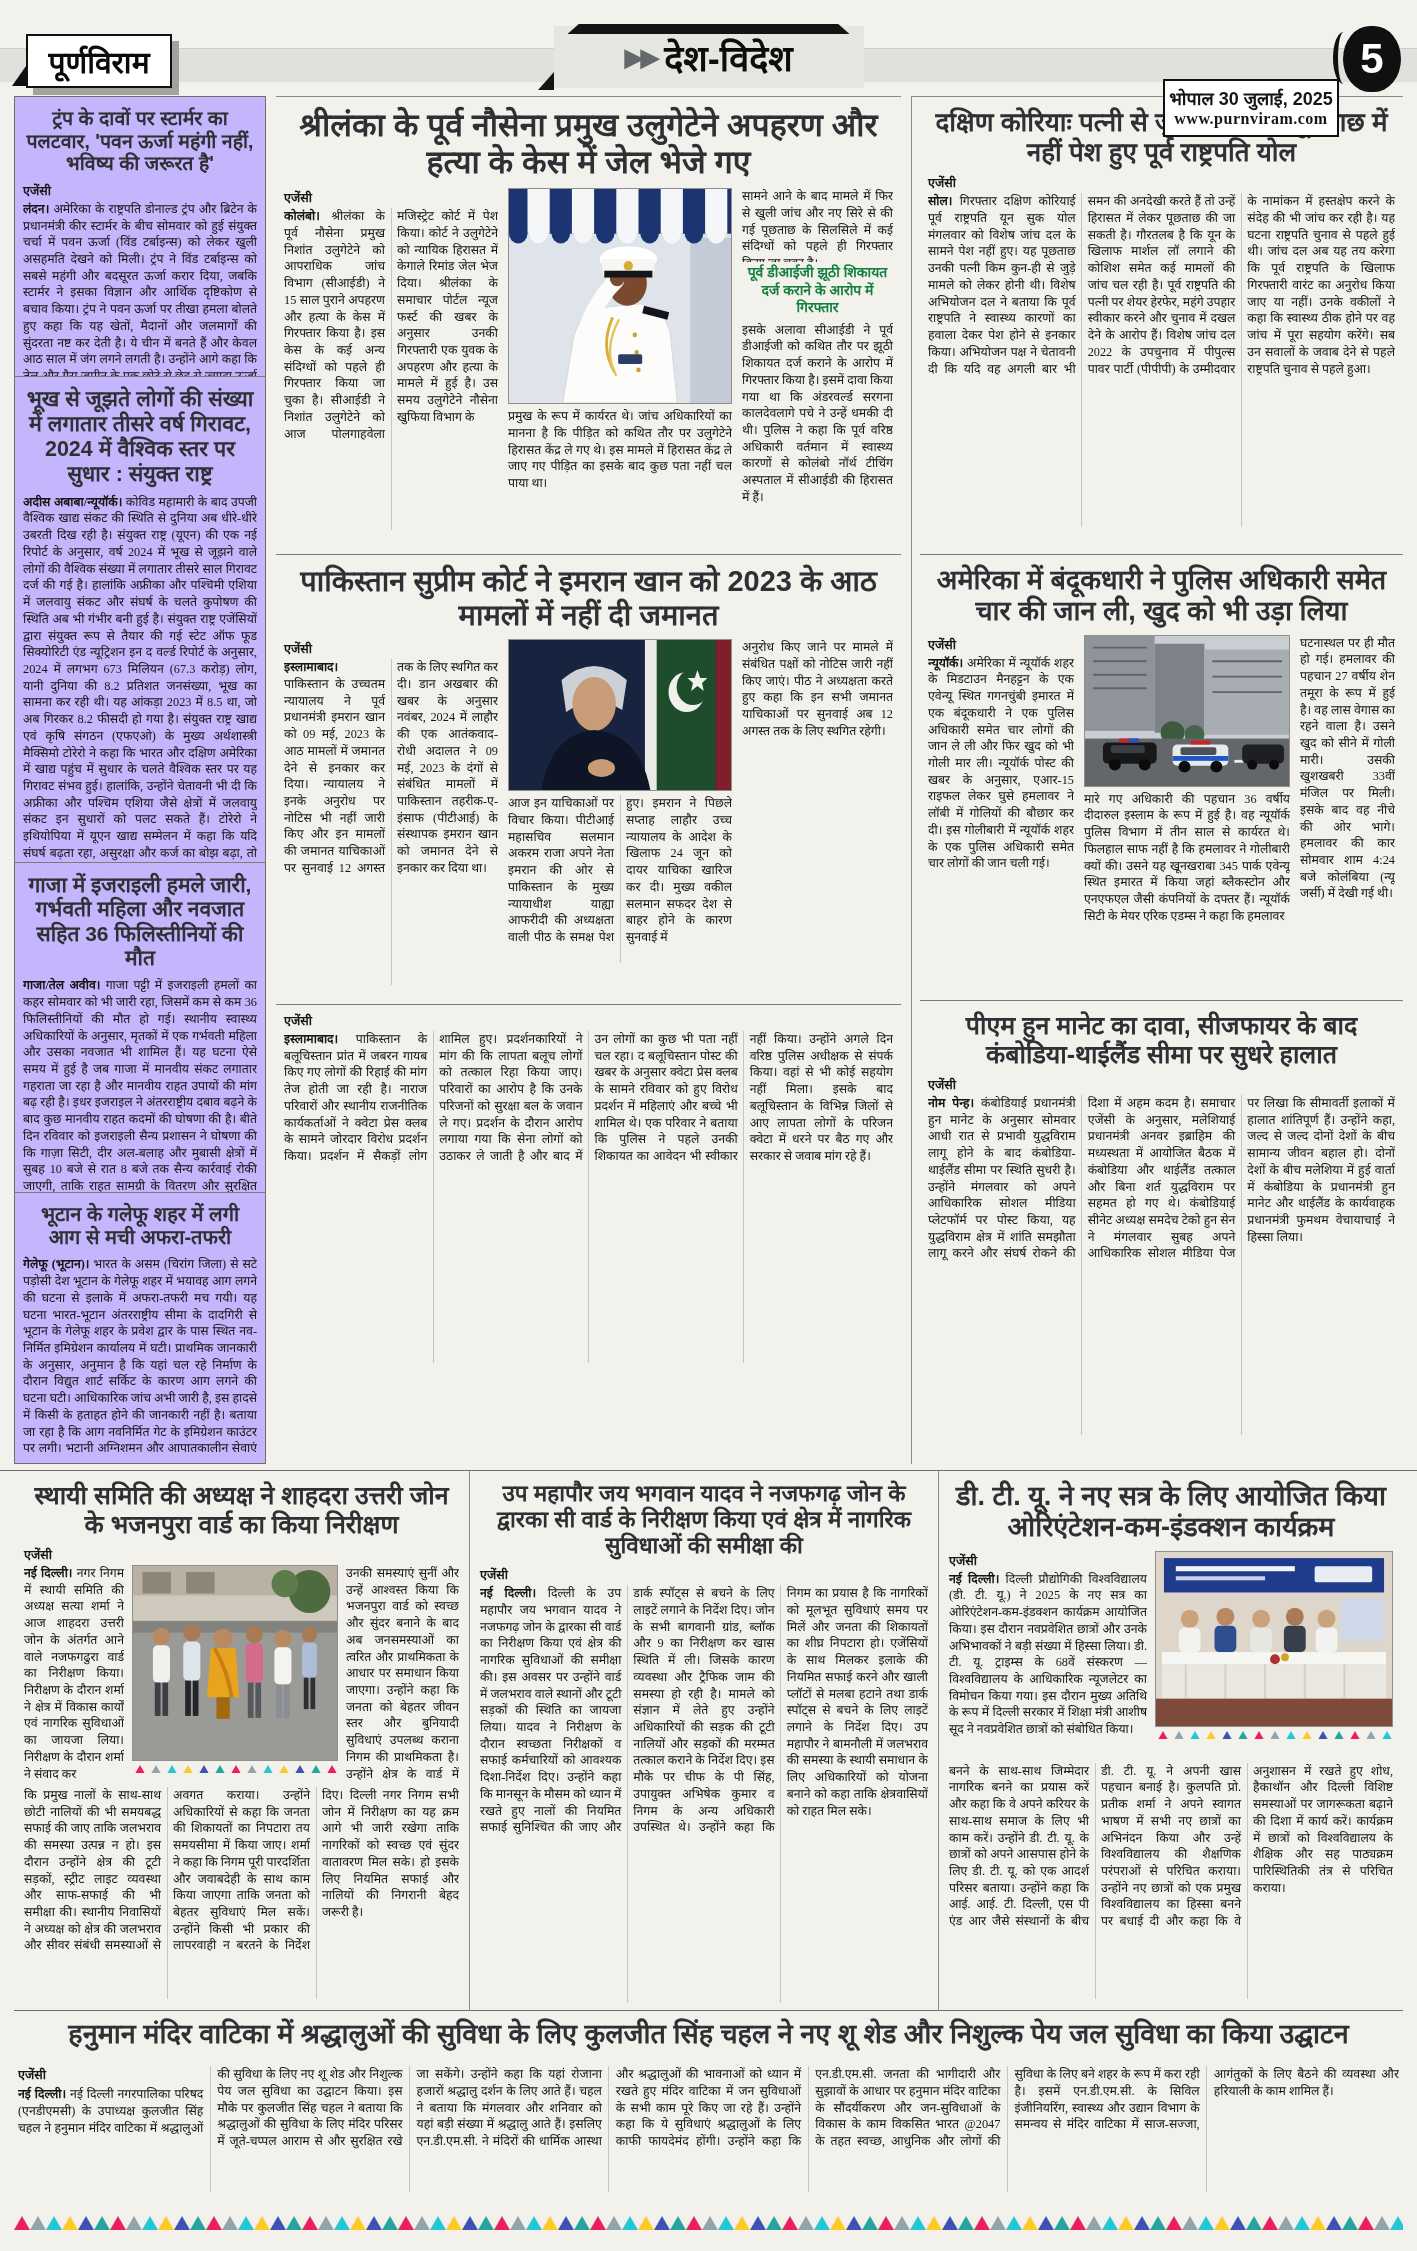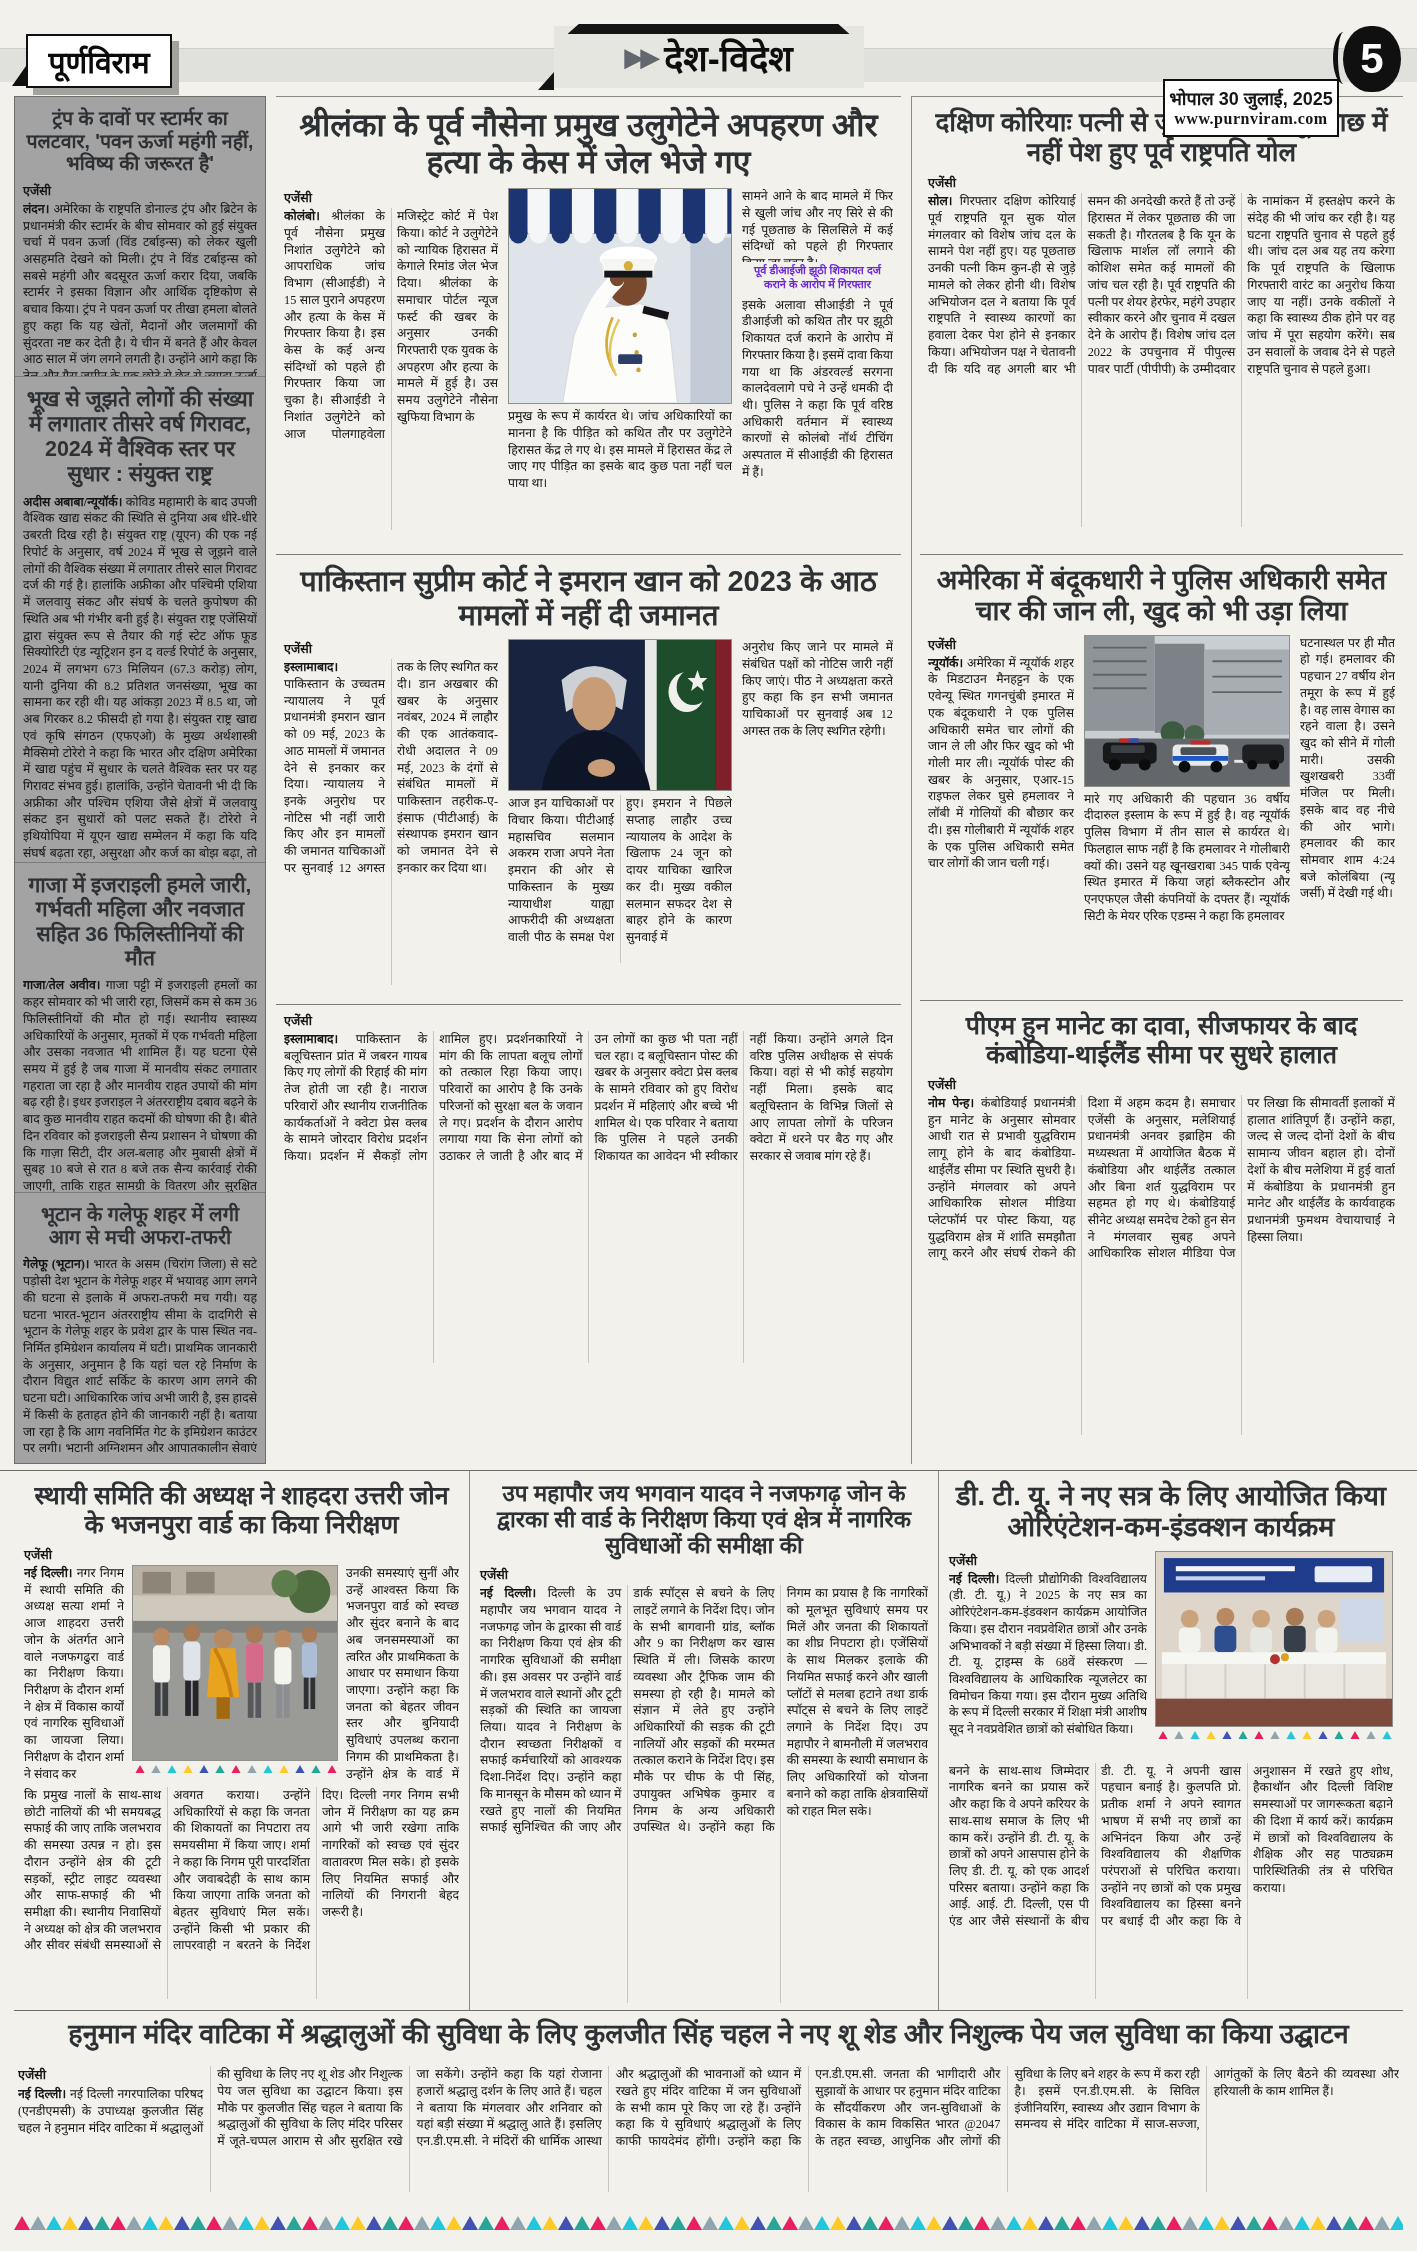--- a/index.html
+++ b/index.html
@@ -40,42 +40,42 @@
     position:absolute; right:16px; top:26px; width:58px; height:66px;
     background:#101010; border-radius:50%/54%;
     color:#fff; display:flex; align-items:center; justify-content:center;
     font-family:"Liberation Sans","DejaVu Sans",sans-serif; font-weight:bold; font-size:42px;
   }
   .page-num::before { content:""; position:absolute; left:-10px; top:6px; width:16px; height:52px;
     border-left:5px solid #101010; border-radius:50%; }
   
   .top-zone { display:flex; gap:10px; padding:0 14px; height:1368px; }
   .colgroup { display:flex; flex-direction:column; }
-  .cg-left  { width:252px; border:1px solid #6f6f6a; background:#a3a3a3; }
+  .cg-left  { width:252px; border:1px solid #6f6f6a; background:#c4b5fd; }
   .cg-center{ flex:1; border-top:1px solid #8b8b86; }
   .cg-right { width:492px; border-left:1px solid #8b8b86; border-top:1px solid #8b8b86; padding-left:8px; }
   .article  { padding:6px 8px; overflow:hidden; border-bottom:1px solid #7d7d78; }
   .article:last-child { border-bottom:none; }
   .hl {
     font-family:"Liberation Sans","DejaVu Sans",sans-serif; font-weight:bold;
     color:#2e3134; text-align:center; line-height:1.16; margin:4px 2px 7px;
   }
   .agency { font-family:"Liberation Sans","DejaVu Sans",sans-serif; font-weight:bold; font-size:12.5px; margin:1px 0 2px; }
   .body { font-size:12.3px; line-height:1.36; text-align:justify; color:#151515; overflow:hidden; }
   .dateline { font-weight:bold; }
   .cols2 { column-count:2; column-gap:12px; column-rule:1px solid #c6c6c0; }
   .cols3 { column-count:3; column-gap:12px; column-rule:1px solid #c6c6c0; }
   .cols4 { column-count:4; column-gap:12px; column-rule:1px solid #c6c6c0; }
   .cols7 { column-count:7; column-gap:14px; column-rule:1px solid #c6c6c0; }
   .row { display:flex; gap:10px; }
   .photo { border:1px solid #90908a; background:#e7eaee; overflow:hidden; }
   .photo svg { display:block; width:100%; height:100%; }
   .subhead {
     font-family:"Liberation Sans","DejaVu Sans",sans-serif; font-weight:bold;
-    font-size:11px; text-align:center; line-height:1.25; margin:2px 0 5px; color:#6d28d9;
+    font-size:14px; text-align:center; line-height:1.25; margin:2px 0 5px; color:#15803d;
   }
   .bottom-zone { display:flex; gap:0; padding:0 14px; height:540px; border-top:1px solid #6f6f6a; margin-top:6px; }
   .b-art { padding:6px 10px; overflow:hidden; }
   .b-left  { width:455px; }
   .b-mid   { width:470px; border-left:1px solid #8b8b86; border-right:1px solid #8b8b86; }
   .b-right { flex:1; }
   .banner-zone { margin:0 14px; border-top:1px solid #6f6f6a; padding:4px 4px 0; height:196px; overflow:hidden; }
   .banner-zone .hl { margin-bottom:16px; }
   .tri-strip { display:block; margin:8px 14px 0; height:18px; width:1389px; }
   .mini-strip { height:10px; margin-top:2px; }

